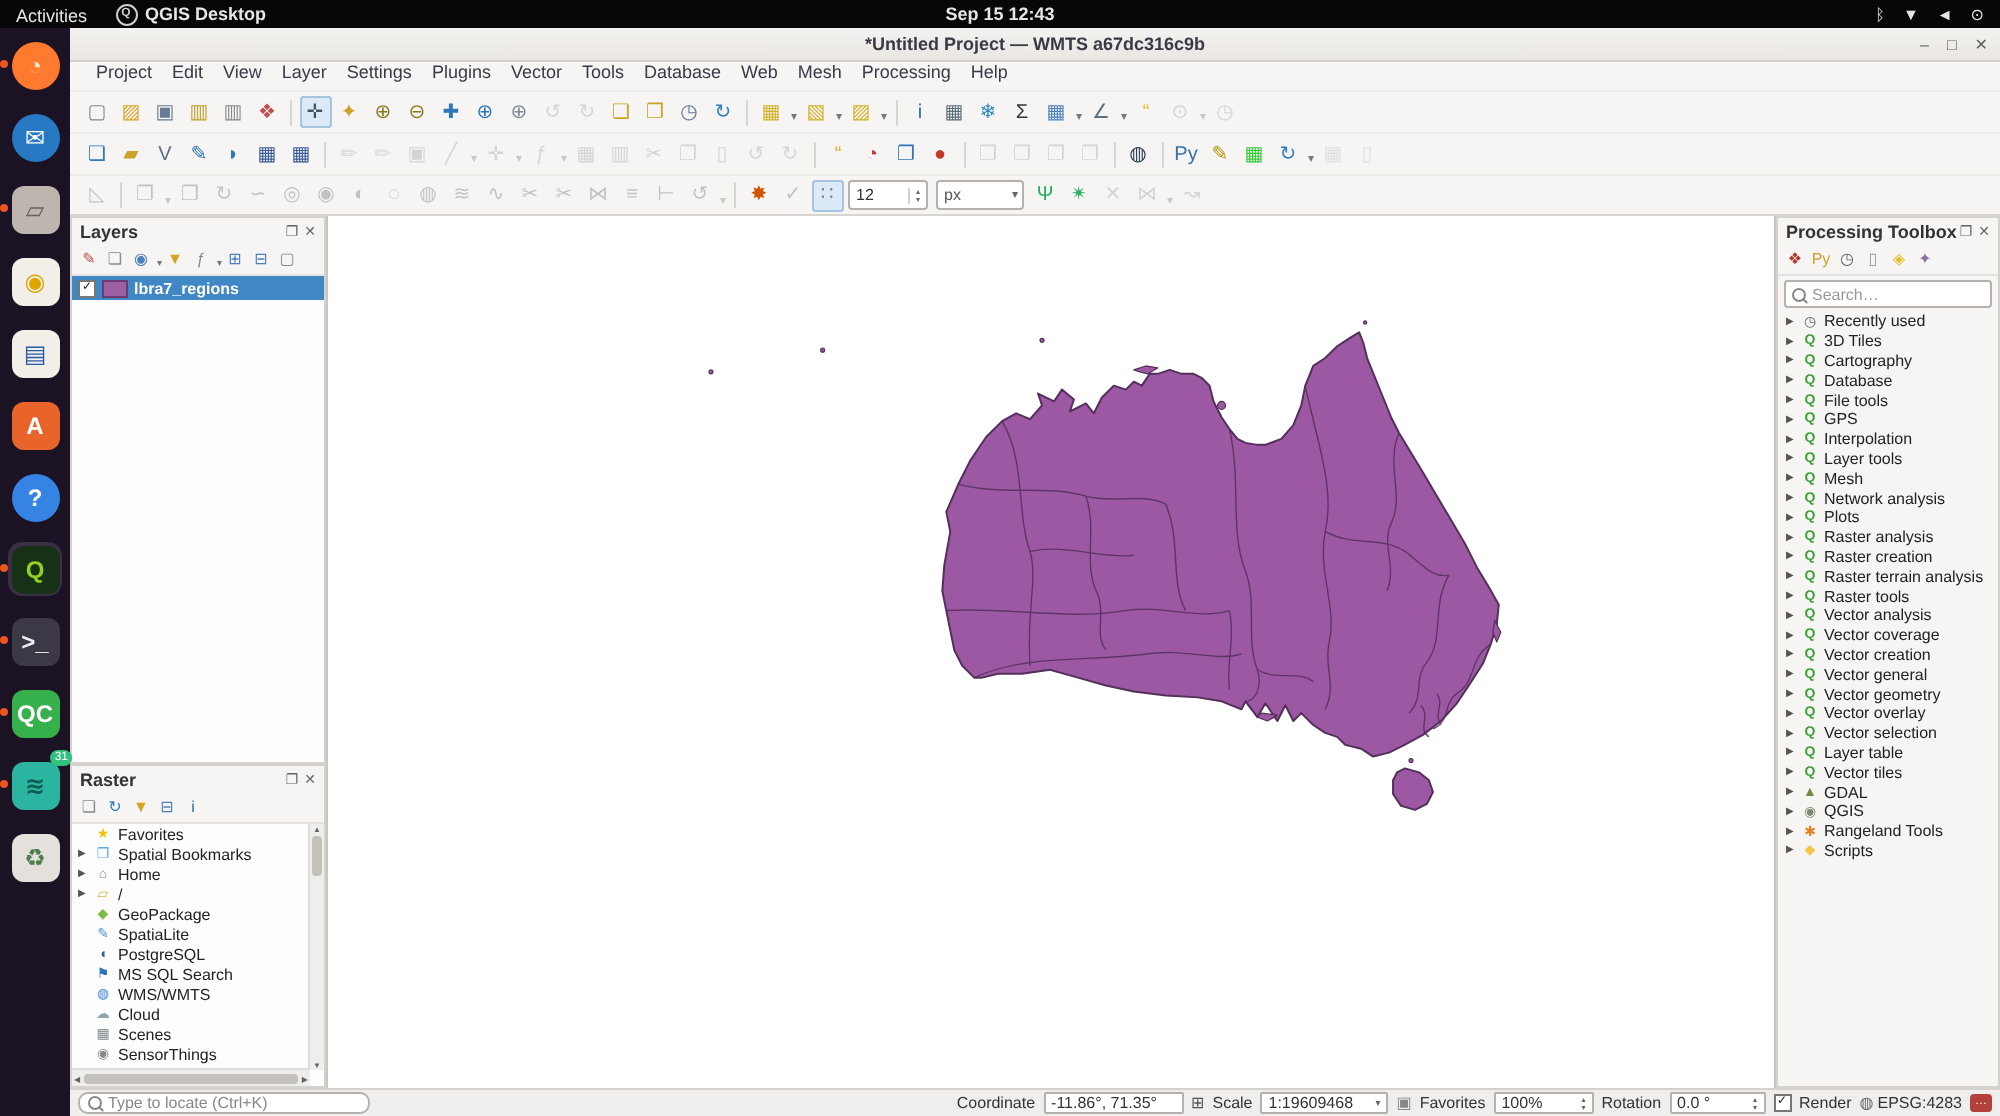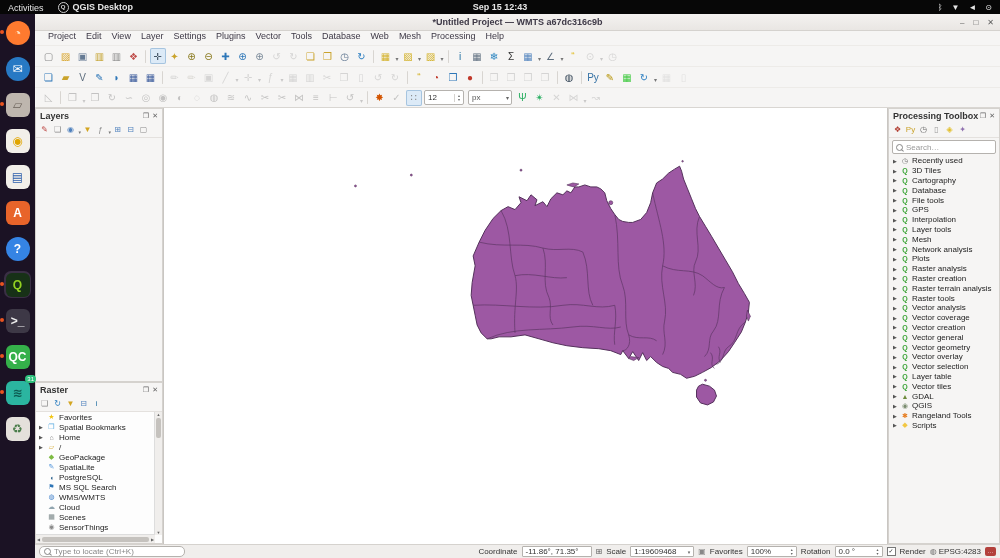--- a/index.html
+++ b/index.html
@@ -367,20 +367,28 @@
 
           <span class="ptbtn" style="color: rgb(192, 80, 77);">✎</span>
               <span class="ptbtn" style="color: rgb(138, 138, 138);">❏</span>
               <span class="ptbtn dd" style="color: rgb(79, 129, 189);">◉</span>
               <span class="ptbtn" style="color: rgb(211, 165, 32);">▼</span>
               <span class="ptbtn dd" style="color: rgb(138, 138, 138);">ƒ</span>
               <span class="ptbtn" style="color: rgb(79, 129, 189);">⊞</span>
               <span class="ptbtn" style="color: rgb(79, 129, 189);">⊟</span>
               <span class="ptbtn" style="color: rgb(138, 138, 138);">▢</span>
             </div>
+          <div class="layers-list">
+
+              <div class="layer-row">
+                <span class="chk">✓</span>
+                <span class="swatch" style="background: rgb(157, 95, 163);"></span>
+                <span>lbra7_regions</span>
+              </div>
+            </div>
         </div>
 
         <div class="panel browser">
           <div class="panel-header">
             <span>Raster</span>
             <span class="panel-hbtns">
               <span>❐</span>
               <span>✕</span>
             </span>
           </div>

